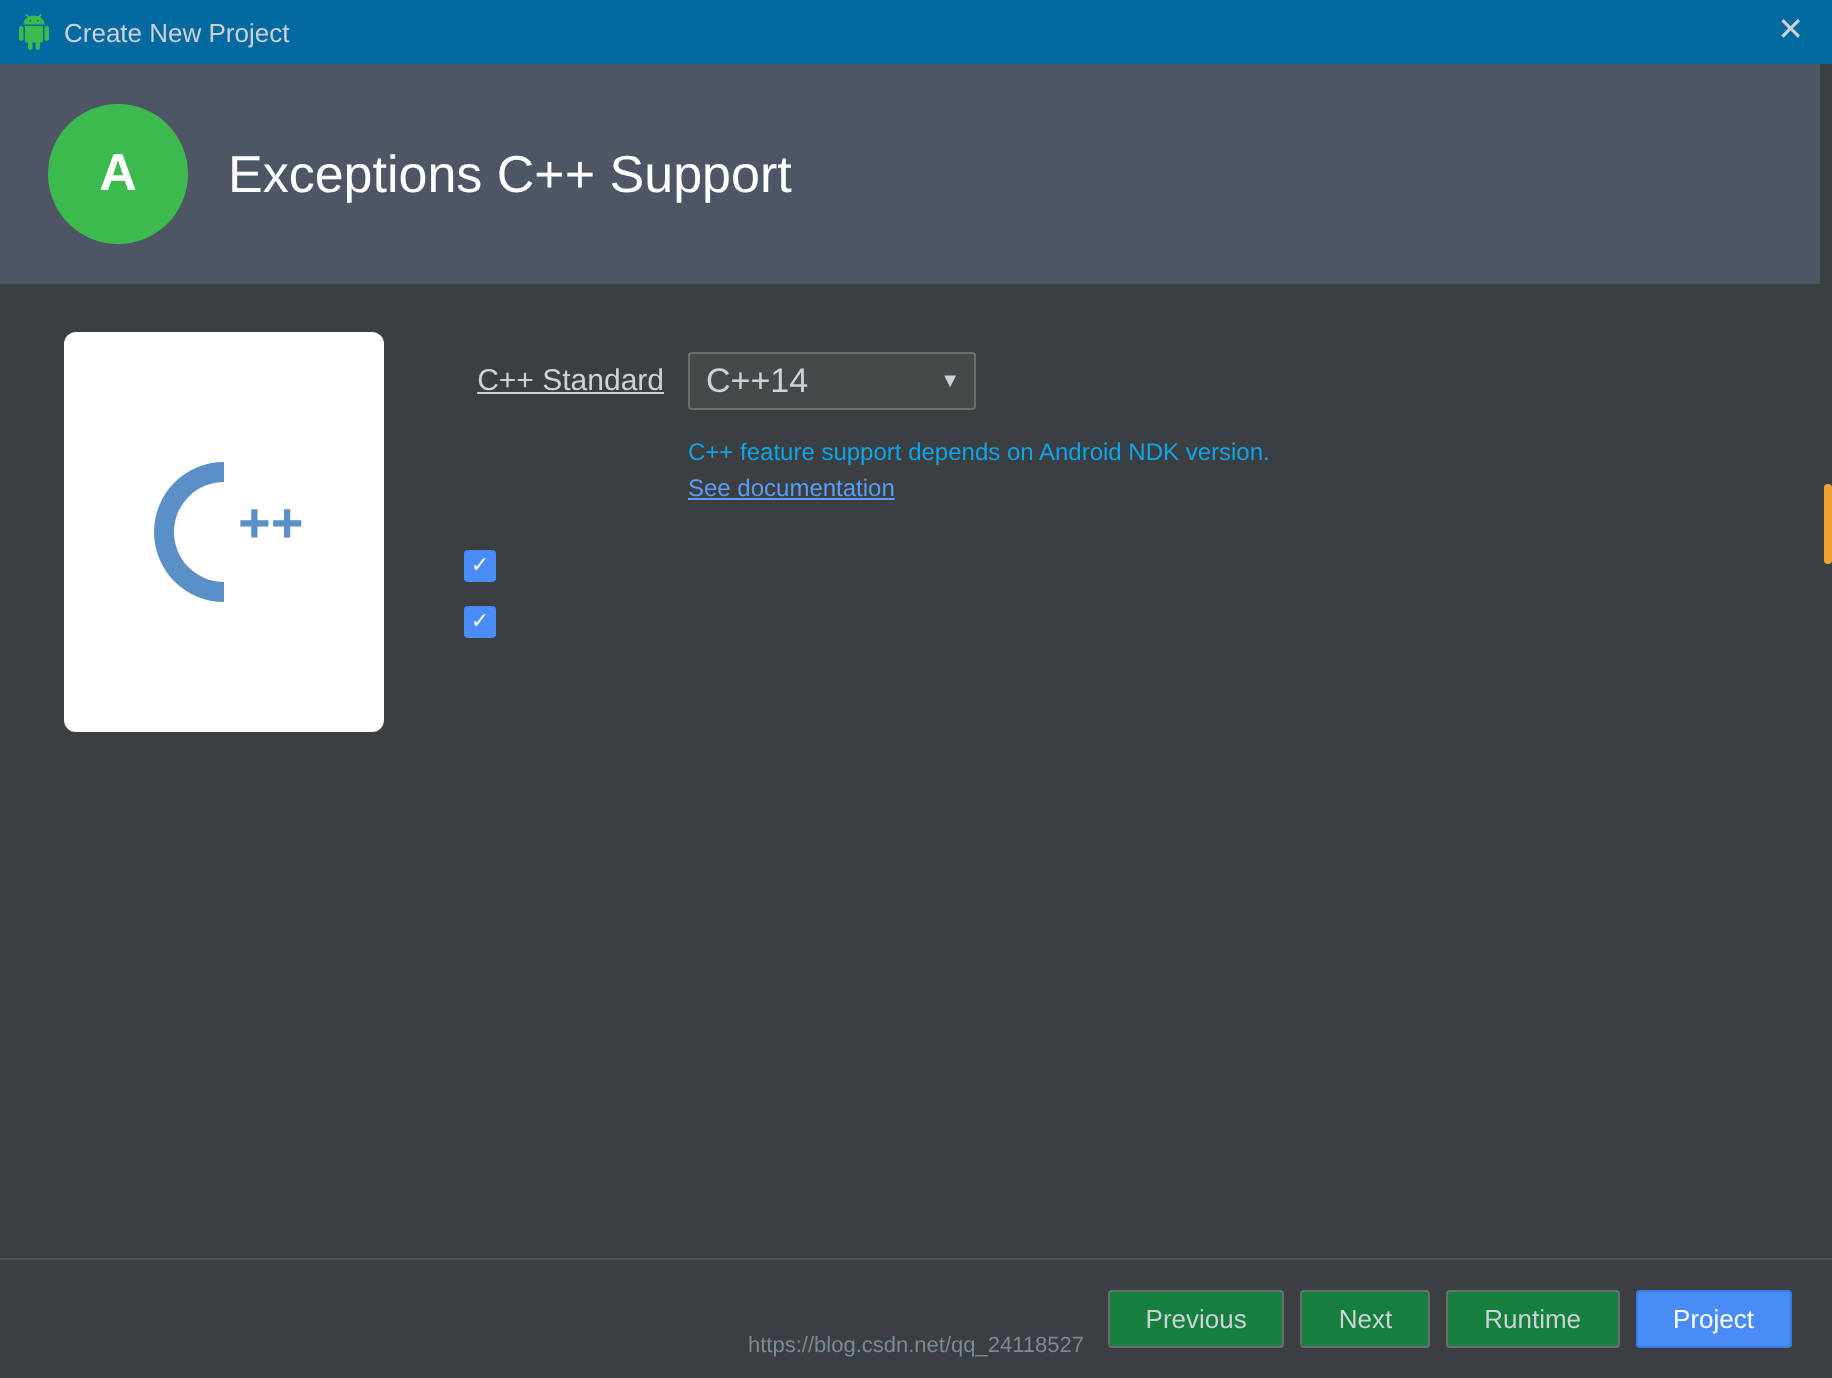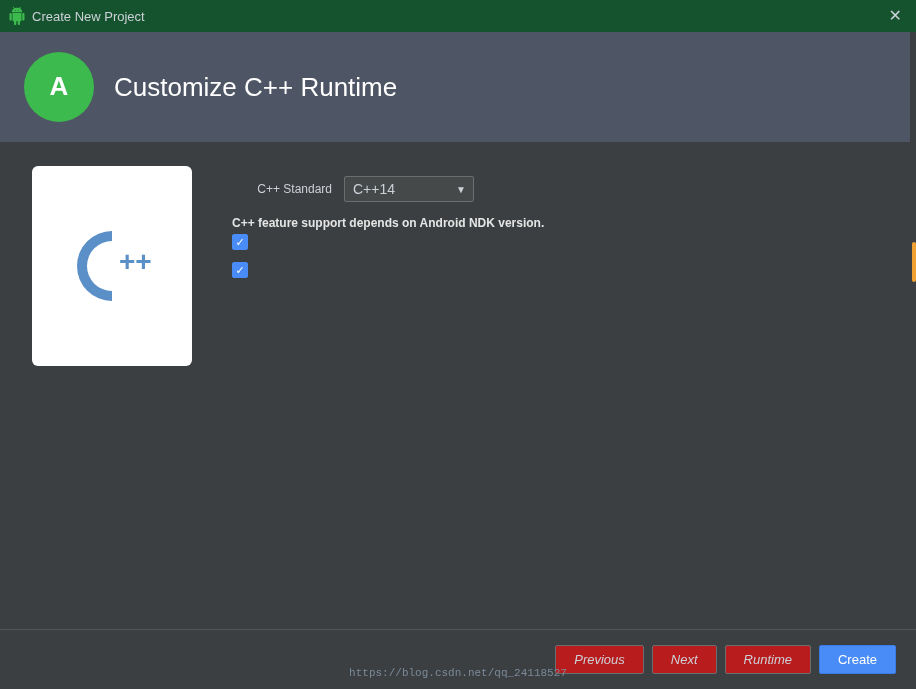--- a/index.html
+++ b/index.html
@@ -10,21 +10,21 @@
       font-family: 'Segoe UI', Arial, sans-serif;
       overflow: hidden;
       position: relative;
     }
 
     
     .title-bar {
       display: flex;
       align-items: center;
       justify-content: space-between;
-      background: #14532d;
+      background: #0369a1;
       height: 32px;
       padding: 0 8px;
     }
     .title-bar-left {
       display: flex;
       align-items: center;
       gap: 6px;
     }
     .title-bar-icon {
       width: 18px;
@@ -100,56 +100,57 @@
       padding-top: 10px;
     }
     .form-row {
       display: flex;
       align-items: center;
       gap: 12px;
       margin-bottom: 14px;
     }
     .form-label {
       color: #cdd1d8;
-      font-size: 12px;
+      font-size: 15px;
       min-width: 100px;
       text-align: right;
+      text-decoration: underline;
     }
     .form-select {
       background: #45494a;
       border: 1px solid #6a6e6f;
       color: #cdd1d8;
-      font-size: 14px;
+      font-size: 17px;
       padding: 4px 24px 4px 8px;
       border-radius: 2px;
       appearance: none;
       -webkit-appearance: none;
       cursor: pointer;
-      width: 130px;
+      width: 144px;
       position: relative;
     }
     .select-wrapper {
       position: relative;
       display: inline-block;
     }
     .select-wrapper::after {
       content: '▼';
       font-size: 10px;
       color: #cdd1d8;
       position: absolute;
       right: 8px;
       top: 50%;
       transform: translateY(-50%);
       pointer-events: none;
     }
     .form-hint {
-      color: #e5e5e5;
+      color: #0ea5e9;
       font-size: 12px;
+      margin-left: 112px;
       margin-bottom: 4px;
-      font-weight: bold;
     }
     .form-link {
       color: #589df6;
       font-size: 12px;
       margin-left: 112px;
       margin-bottom: 24px;
       text-decoration: underline;
       cursor: pointer;
       display: block;
     }
@@ -199,41 +200,39 @@
       gap: 8px;
     }
     .btn {
       padding: 6px 18px;
       font-size: 13px;
       border-radius: 2px;
       cursor: pointer;
       border: 1px solid transparent;
     }
     .btn-default {
-      background: #b91c1c;
+      background: #15803d;
       color: #cdd1d8;
       border-color: #6a6e6f;
-      font-style: italic;
     }
     .btn-primary {
       background: #4a8cf7;
       color: #ffffff;
       border-color: #3a7ce7;
     }
 
     
     .watermark {
       position: absolute;
       bottom: 10px;
       left: 50%;
       transform: translateX(-50%);
       color: #7a8a99;
       font-size: 11px;
       white-space: nowrap;
-      font-family: Liberation Mono, monospace;
     }
 
     
     .side-accent {
       position: absolute;
       right: 0;
       top: 32px;
       width: 6px;
       height: calc(689px - 92px);
       background: #3c3f41;
@@ -263,21 +262,21 @@
 </div>
 
 <div class="header">
   <div class="header-logo">
 
     <svg width="50" height="50" viewBox="0 0 50 50">
       <circle cx="25" cy="25" r="22" fill="#3dba4e"></circle>
       <text x="25" y="33" text-anchor="middle" font-size="26" font-weight="bold" fill="white" font-family="Arial">A</text>
     </svg>
   </div>
-  <h1 class="header-title">Customize C++ Runtime</h1>
+  <h1 class="header-title">Exceptions C++ Support</h1>
 </div>
 
 <div class="main">
 
   <div class="preview-card">
     <div class="cpp-logo">
       <svg width="110" height="100" viewBox="0 0 110 100">
 
         <path d="M55 15 A35 35 0 1 0 55 85 L55 75 A25 25 0 1 1 55 25 Z" fill="#5a8fc7"></path>
 
@@ -295,39 +294,40 @@
           <option>Toolchain Default</option>
           <option selected="">C++14</option>
           <option>C++11</option>
           <option>C++17</option>
         </select>
       </div>
     </div>
 
     <div class="form-hint">C++ feature support depends on Android NDK version.</div>
 
+    <a class="form-link" href="#">See documentation</a>
 
     <div class="checkbox-row">
       <div class="checkbox-wrapper">
         <span class="checkbox-check">✓</span>
       </div>
     </div>
 
     <div class="checkbox-row">
       <div class="checkbox-wrapper">
         <span class="checkbox-check">✓</span>
       </div>
     </div>
   </div>
 </div>
 
 <div class="footer">
   <button class="btn btn-default">Previous</button>
   <button class="btn btn-default">Next</button>
   <button class="btn btn-default">Runtime</button>
-  <button class="btn btn-primary">Create</button>
+  <button class="btn btn-primary">Project</button>
 </div>
 
 <div class="watermark">https://blog.csdn.net/qq_24118527</div>
 
 <div class="side-accent">
   <div class="side-accent-bar"></div>
 </div>
 
 </body></html>

